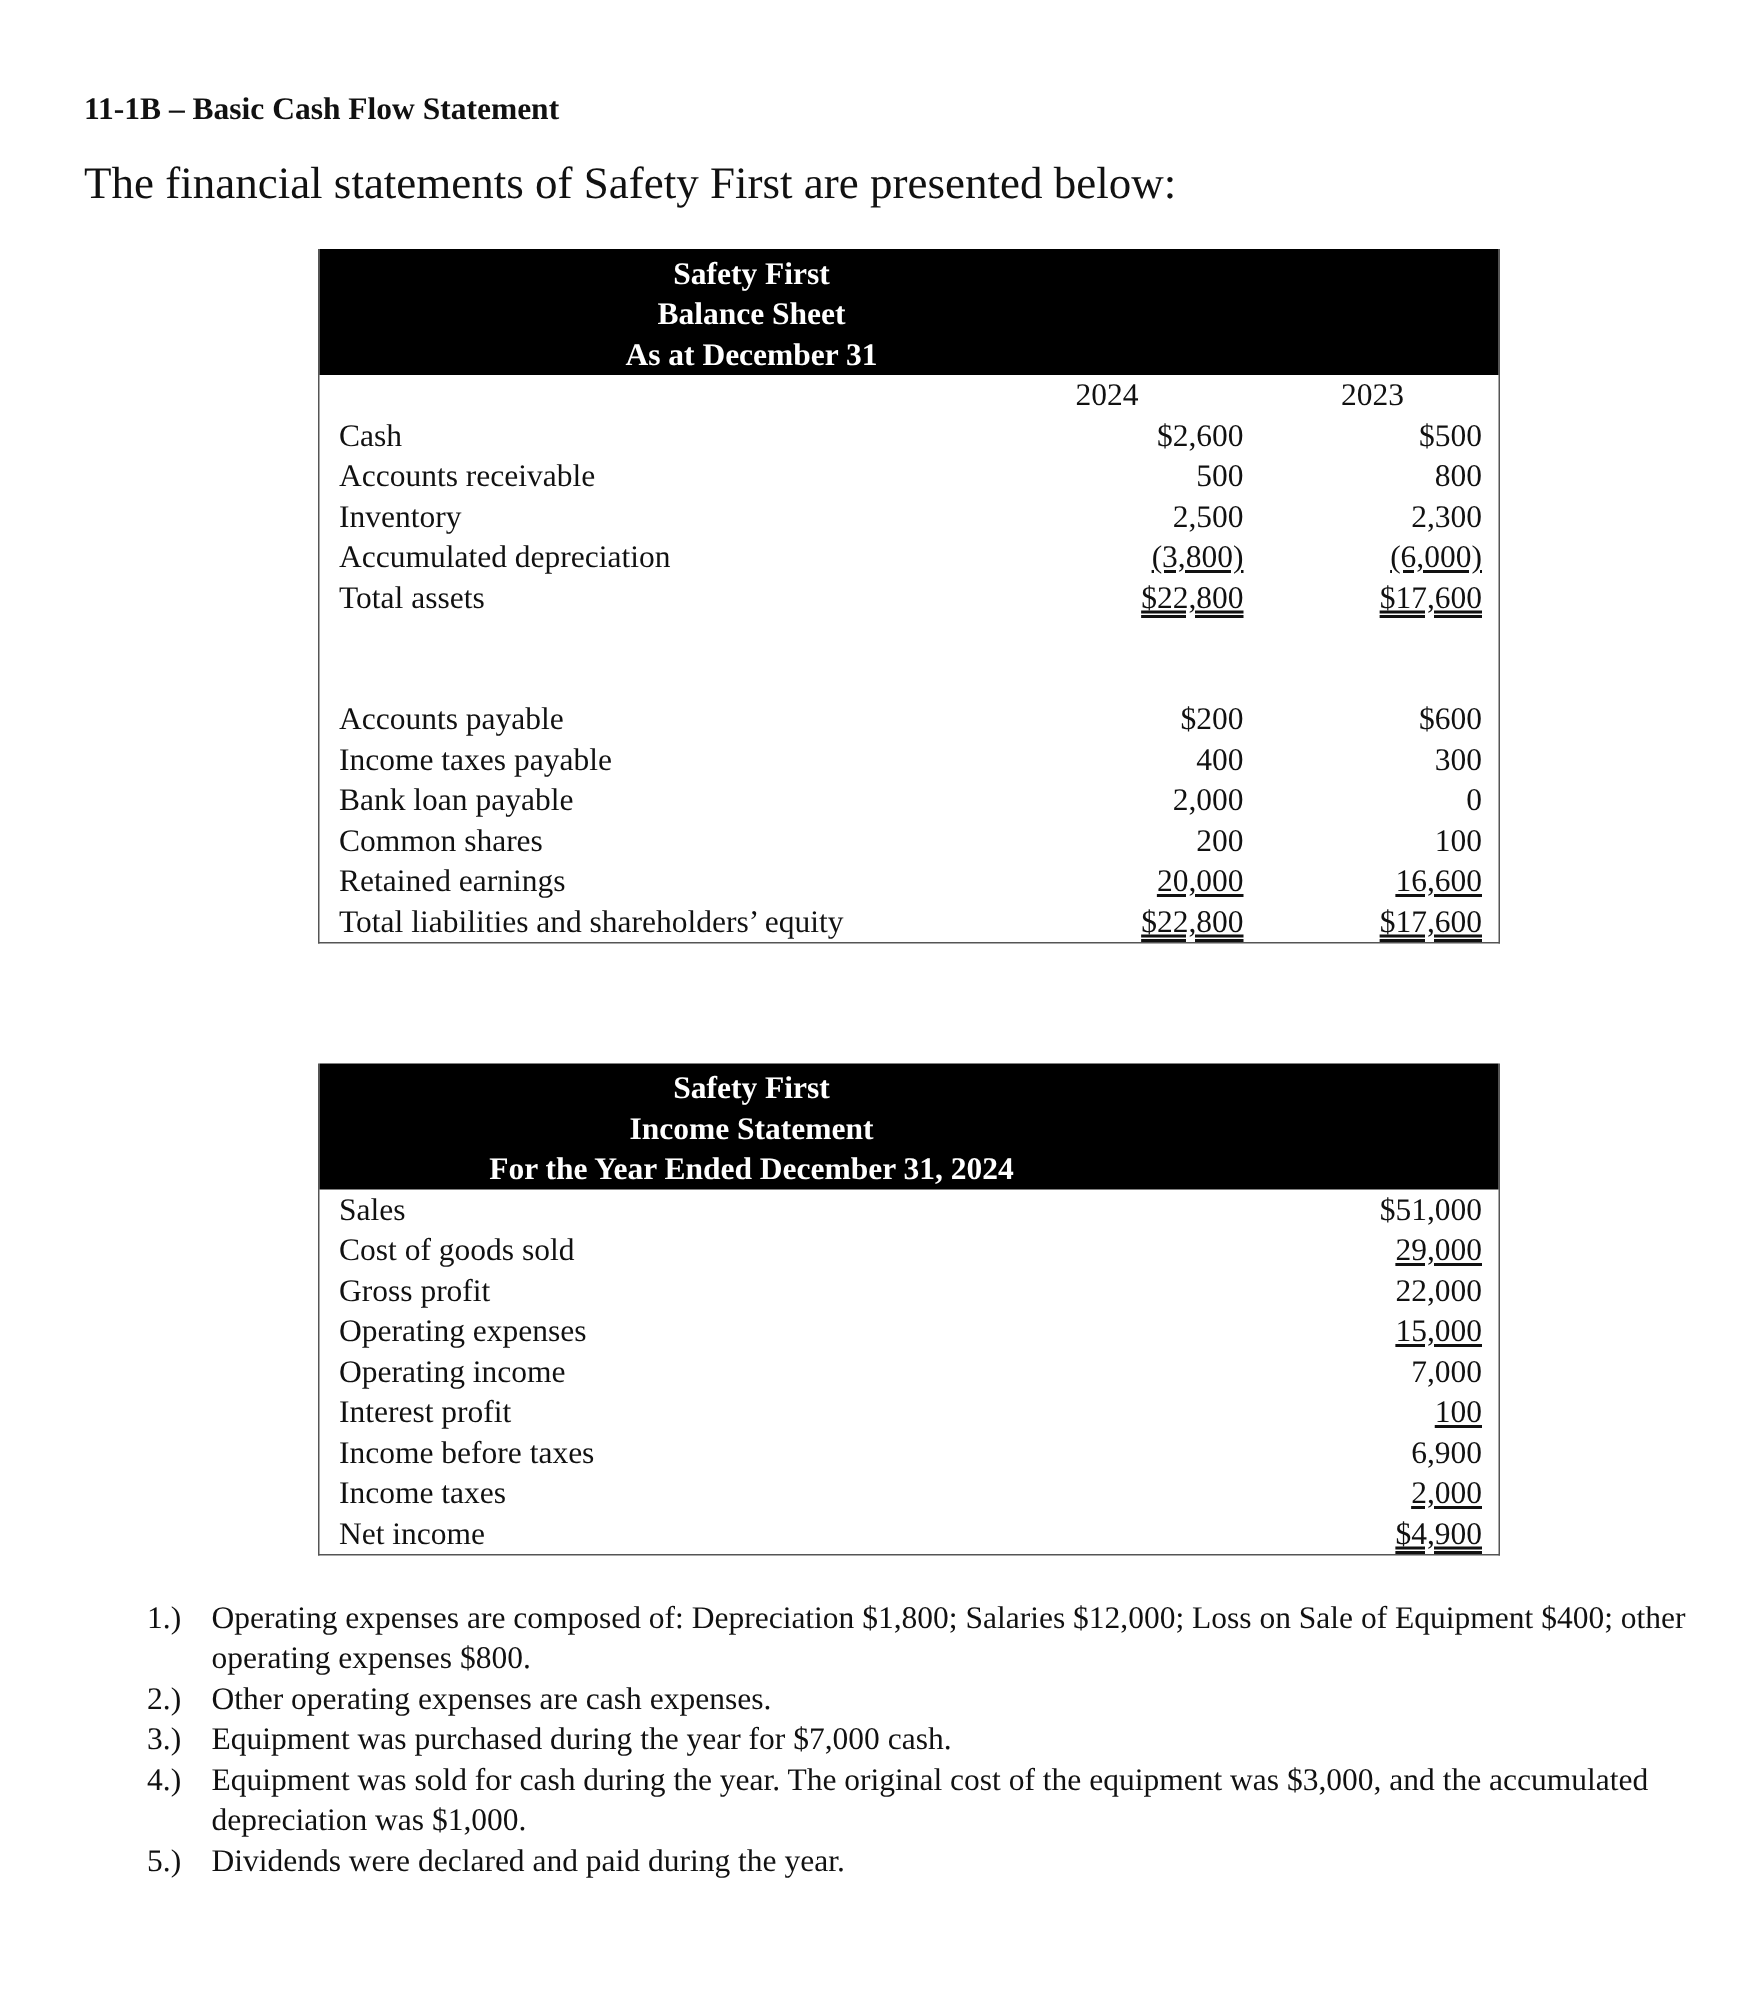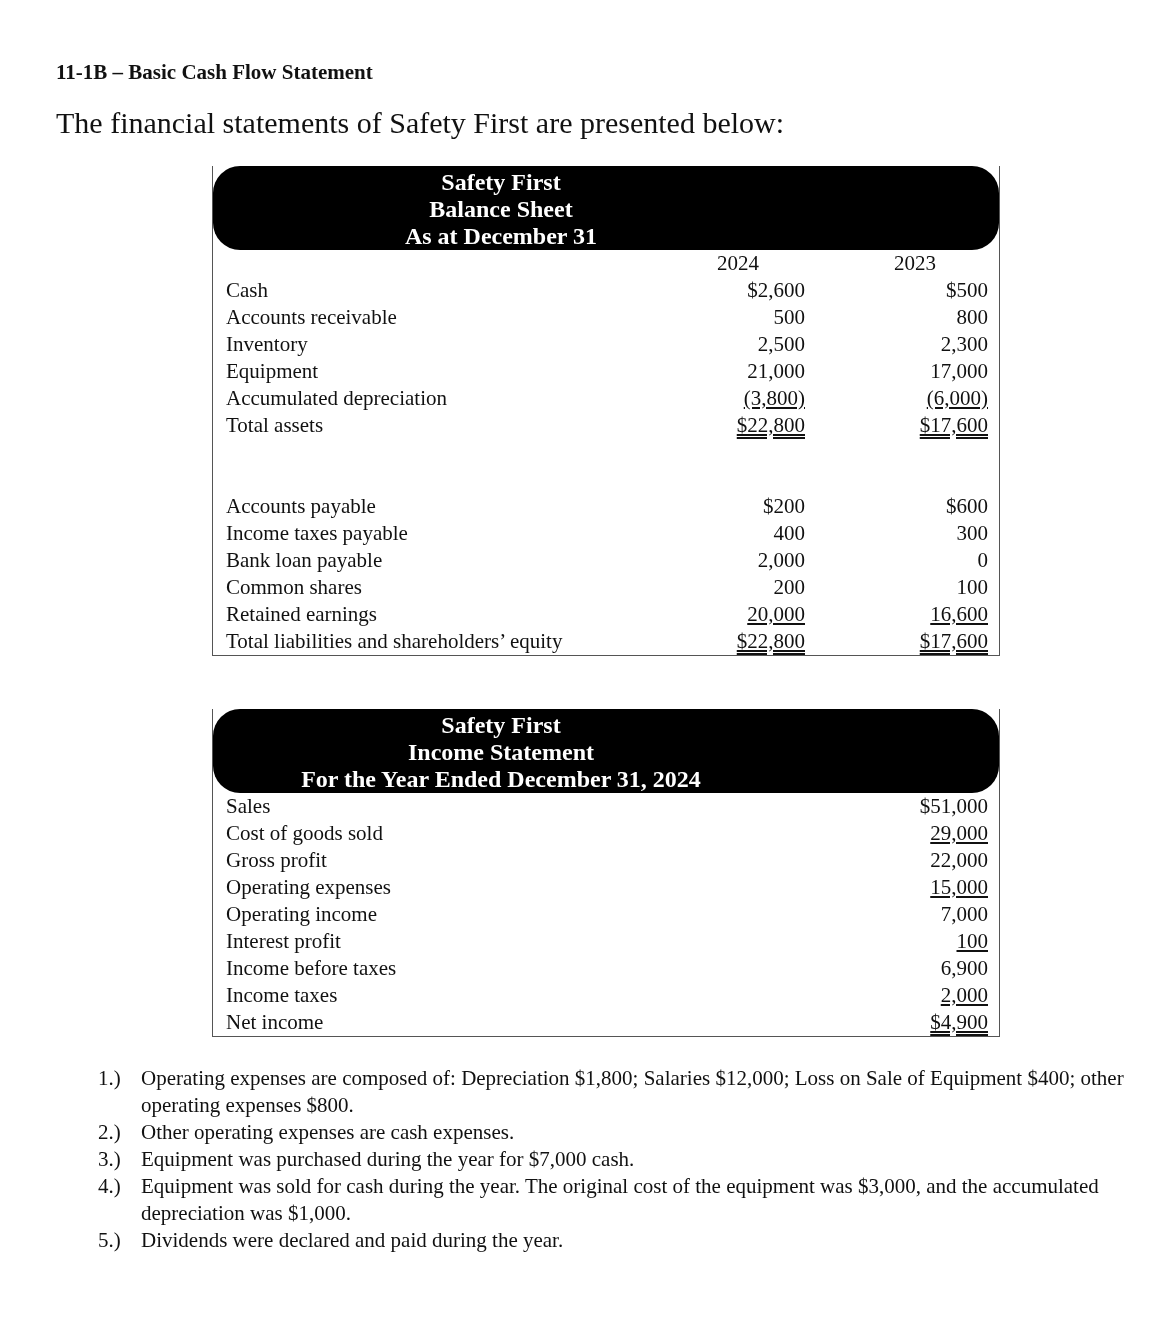--- a/index.html
+++ b/index.html
@@ -17,26 +17,26 @@
   }
   .stmt {
     position: absolute; left: 212px; width: 786px;
     border-left: 1.5px solid #555; border-right: 1.5px solid #555;
     border-bottom: 1.5px solid #555;
   }
   .bs { top: 166px; }
   .is { top: 709px; }
   .hdr {
     background: #000; color: #fff; text-align: center; font-weight: bold;
-    font-size: 24px; line-height: 27px; padding: 3px 0 0 0; border-radius: 27px;
+    font-size: 21px; line-height: 27px; padding: 3px 0 0 0;
   }
   .hdr .hl { display: block; position: relative; left: -105px; }
   .row { position: relative; height: 27px; line-height: 27px; }
   .lbl { position: absolute; left: 13px; white-space: nowrap; }
-  .v1 { position: absolute; right: 194px; text-align: left; white-space: nowrap; }
+  .v1 { position: absolute; right: 170px; text-align: left; white-space: nowrap; }
   .v2 { position: absolute; right: 11px; text-align: right; white-space: nowrap; }
   .u { text-decoration: underline; text-underline-offset: 2px; }
   .uu { text-decoration: underline double; text-underline-offset: 2px; }
   .year1 { position: absolute; right: 240px; }
   .year2 { position: absolute; right: 63px; }
   .gap { height: 54px; }
   .addl {
     position: absolute; left: 56px; top: 1065px; width: 1080px; font-size: 21px;
     line-height: 27px;
   }
@@ -68,25 +68,20 @@
       </div>
       <div class="row">
         <span class="lbl">Accounts receivable</span>
         <span class="v1 ">500</span>
         <span class="v2 ">800</span>
       </div>
       <div class="row">
         <span class="lbl">Inventory</span>
         <span class="v1 ">2,500</span>
         <span class="v2 ">2,300</span>
-      </div>
-      <div class="row">
-        <span class="lbl">Equipment</span>
-        <span class="v1 ">21,000</span>
-        <span class="v2 ">17,000</span>
       </div>
       <div class="row">
         <span class="lbl">Accumulated depreciation</span>
         <span class="v1 u">(3,800)</span>
         <span class="v2 u">(6,000)</span>
       </div>
       <div class="row">
         <span class="lbl">Total assets</span>
         <span class="v1 uu">$22,800</span>
         <span class="v2 uu">$17,600</span>

